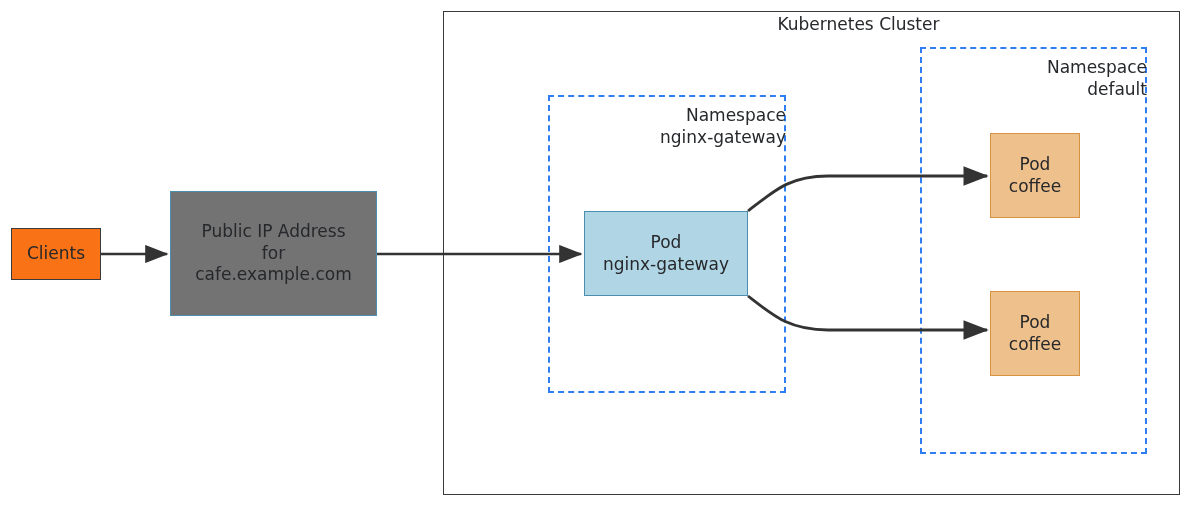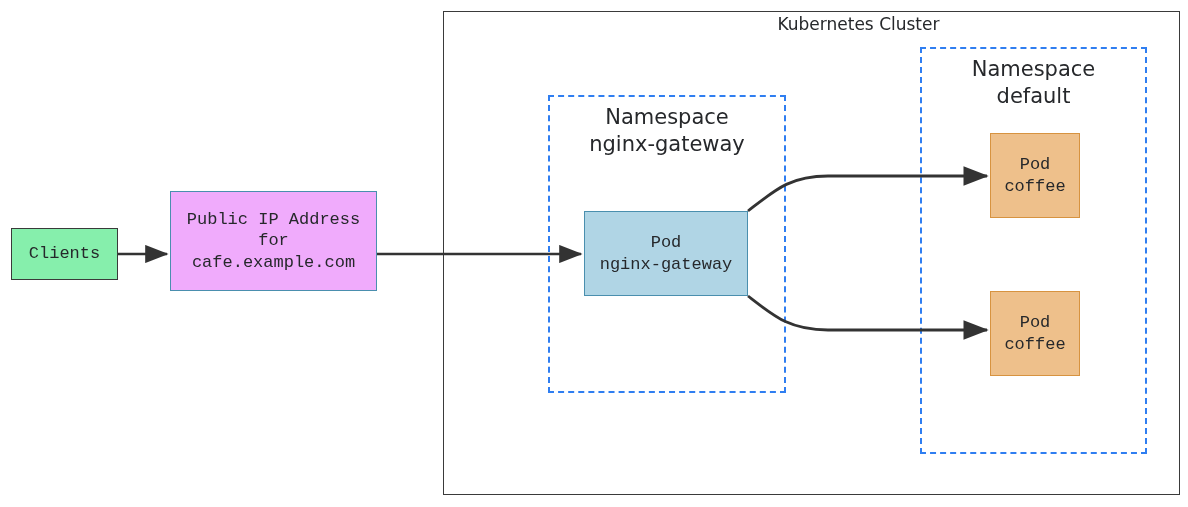--- a/index.html
+++ b/index.html
@@ -26,21 +26,20 @@
   .node {
     position: absolute;
     box-sizing: border-box;
     display: flex;
     align-items: center;
     justify-content: center;
     text-align: center;
     color: #26282b;
     line-height: 1.27;
     white-space: pre-line;
-    font-family: Liberation Mono, monospace;
   }
   
   #cluster-box {
     left: 443px;
     top: 11px;
     width: 737px;
     height: 484px;
     border: 1.6px solid #3a3a3a;
     background: #ffffff;
   }
@@ -68,52 +67,52 @@
     height: 298px;
   }
   #ns-default {
     left: 920px;
     top: 47px;
     width: 227px;
     height: 407px;
   }
   .ns-label {
     position: absolute;
-    text-align: center;
-    font-size: 21px;
+    text-align: right;
+    font-size: 17px;
     color: #26282b;
     line-height: 1.3;
     white-space: pre-line;
   }
   #ns-nginx-gateway-label {
     left: 548px;
     top: 104px;
     width: 238px;
   }
   #ns-default-label {
     left: 920px;
     top: 56px;
     width: 227px;
   }
   
   #clients-box {
     left: 11px;
     top: 228px;
-    width: 107px;
+    width: 90px;
     height: 52px;
-    background: #86efac;
+    background: #f97316;
     border: 1.6px solid #3a3a3a;
     font-size: 17px;
   }
   #public-ip-box {
     left: 170px;
     top: 191px;
     width: 207px;
-    height: 100px;
-    background: #f0abfc;
+    height: 125px;
+    background: #737373;
     border: 1.4px solid #4a8fae;
     font-size: 17px;
   }
   #pod-nginx-gateway-box {
     left: 584px;
     top: 211px;
     width: 164px;
     height: 85px;
     background: #b0d5e5;
     border: 1.4px solid #4a8fae;

